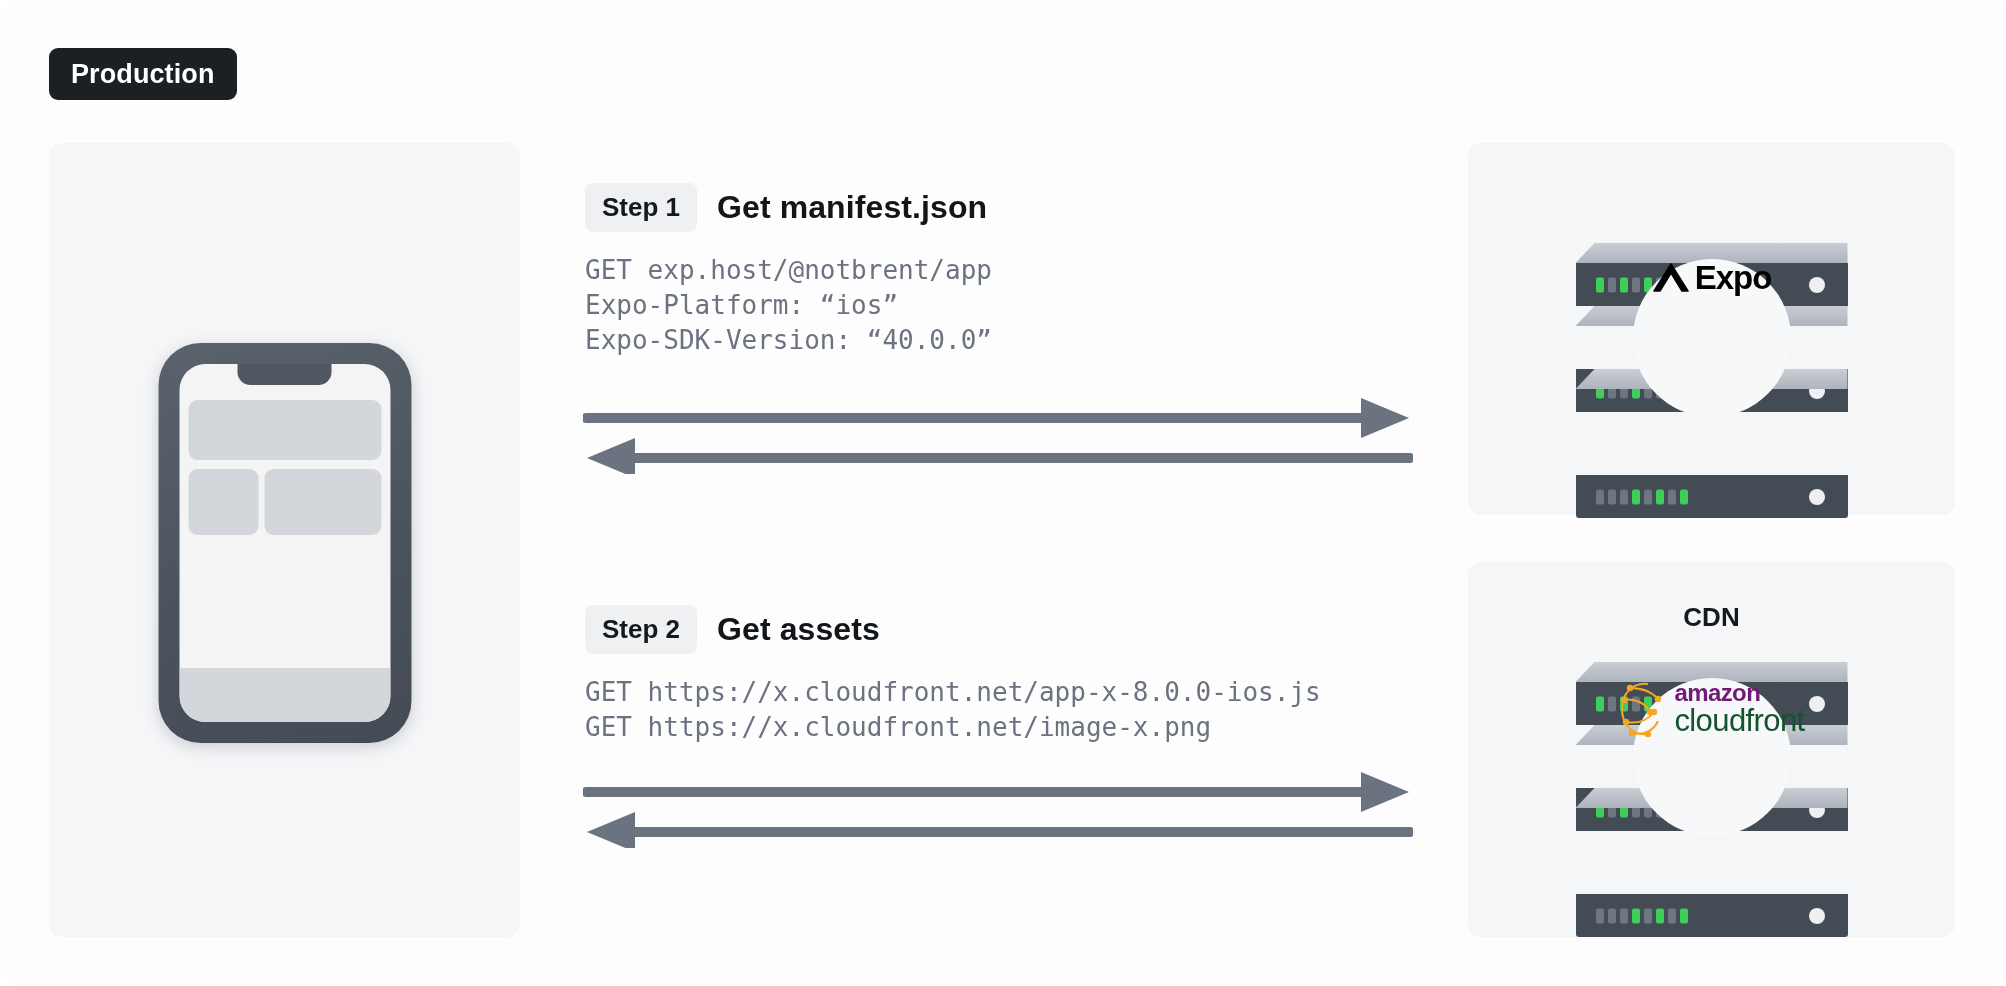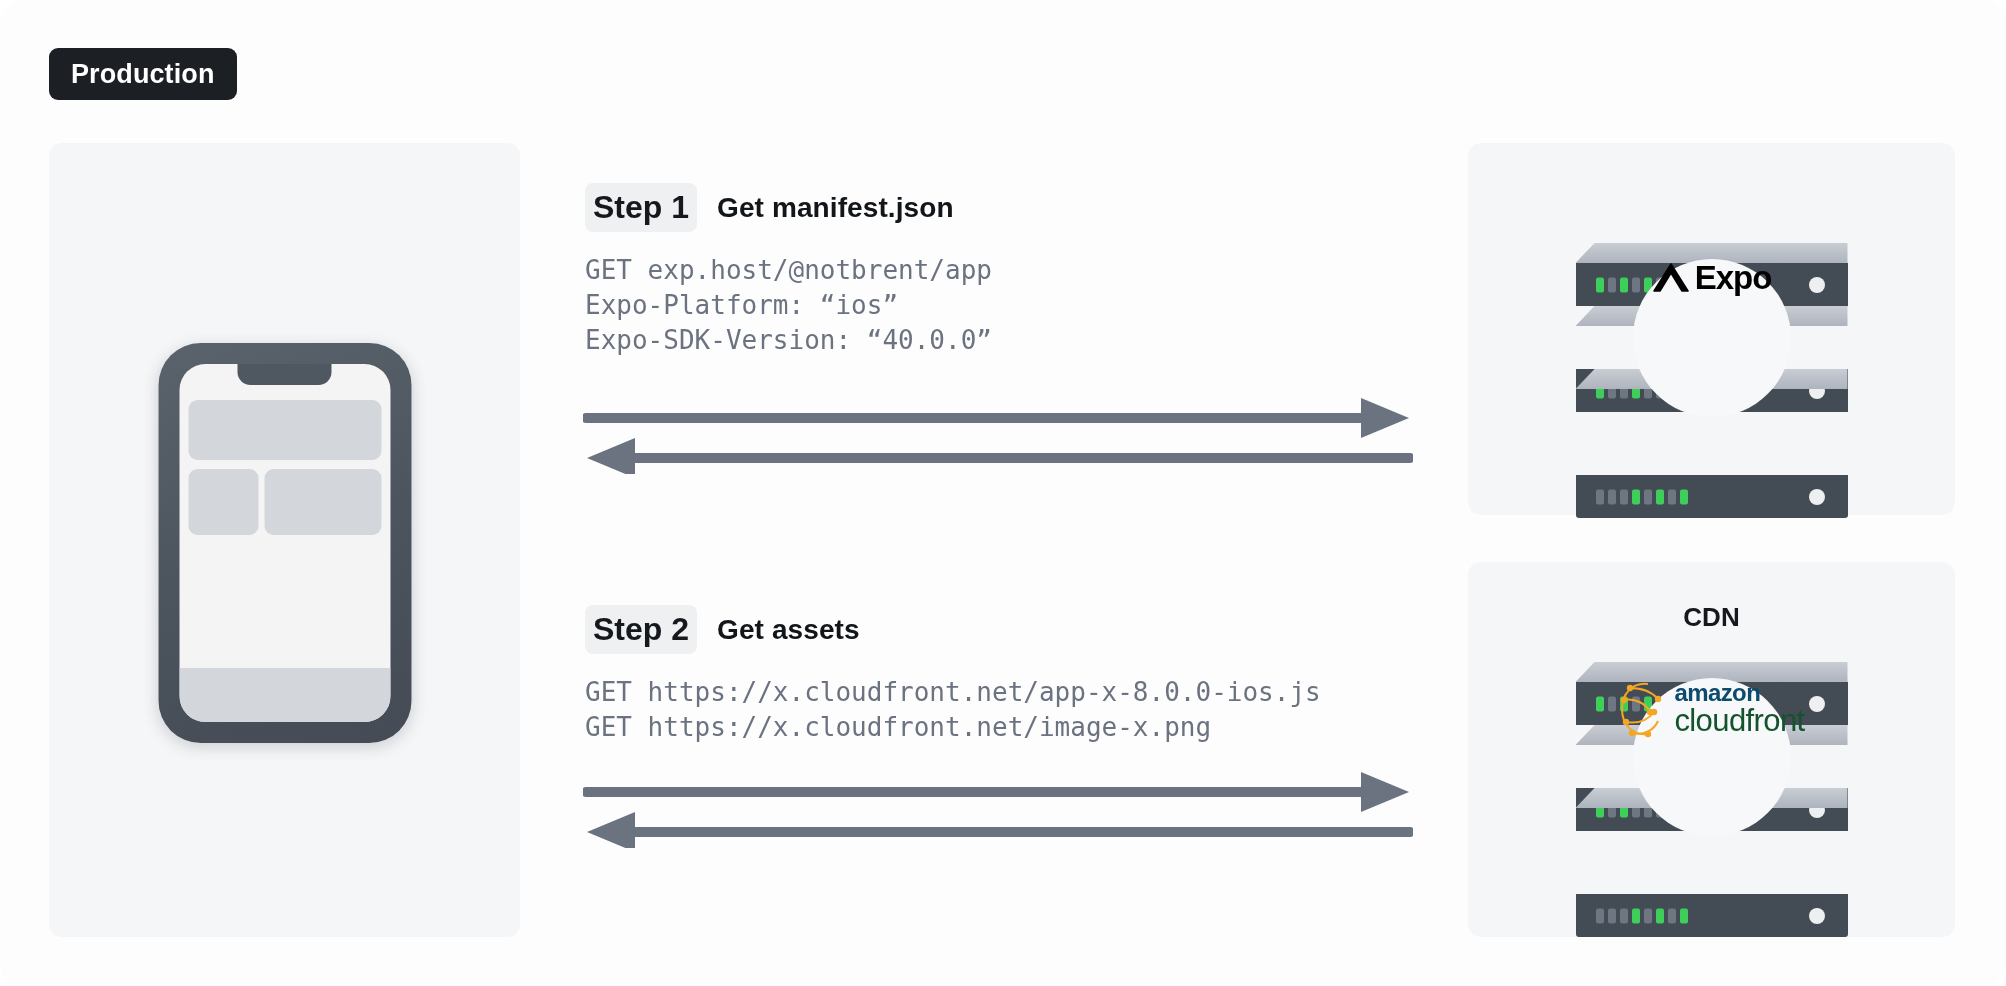--- a/index.html
+++ b/index.html
@@ -80,29 +80,29 @@
   .ph-bar  {left:0;  bottom:0;   width:100%;  height:54px;border-radius:0;}
 
   
   .step{position:absolute;}
   #step1{left:585px;top:183px;}
   #step2{left:585px;top:605px;}
 
   .step-head{display:flex;align-items:center;}
   .step-badge{
     display:inline-flex;align-items:center;
-    height:49px;padding:0 8px;
+    height:49px;padding:0 17px;
     background:#EFF0F2;
     border-radius:8px;
-    font-size:32px;font-weight:700;
+    font-size:26px;font-weight:700;
     color:#15191E;
   }
   .step-title{
     margin-left:20px;
-    font-size:28px;font-weight:700;
+    font-size:32px;font-weight:700;
     color:#121619;
     letter-spacing:.1px;
   }
   .step-code{
     margin-top:21px;
     font-family:"DejaVu Sans Mono","Liberation Mono",monospace;
     font-size:26px;
     line-height:35px;
     color:#6B7280;
     white-space:pre;
@@ -148,21 +148,21 @@
     background:#F7F8F9;
     display:flex;align-items:flex-start;justify-content:center;
   }
   .expo-logo{display:flex;align-items:center;gap:5px;}
   .expo-word{
     font-size:33px;font-weight:700;color:#000000;
     letter-spacing:-1px;
   }
   .cf-logo{display:flex;align-items:center;gap:4px;}
   .cf-text{line-height:1.05;}
-  .cf-amazon{font-size:24px;font-weight:700;color:#0c4a6e;letter-spacing:-.6px;}
+  .cf-amazon{font-size:24px;font-weight:700;color:#701a75;letter-spacing:-.6px;}
   .cf-cloudfront{font-size:31px;font-weight:400;color:#14532d;letter-spacing:-.6px;}
 </style>
 </head>
 <body>
 
 <div id="stage">
 
   <div class="prod-badge">
     <span>Production</span>
   </div>

